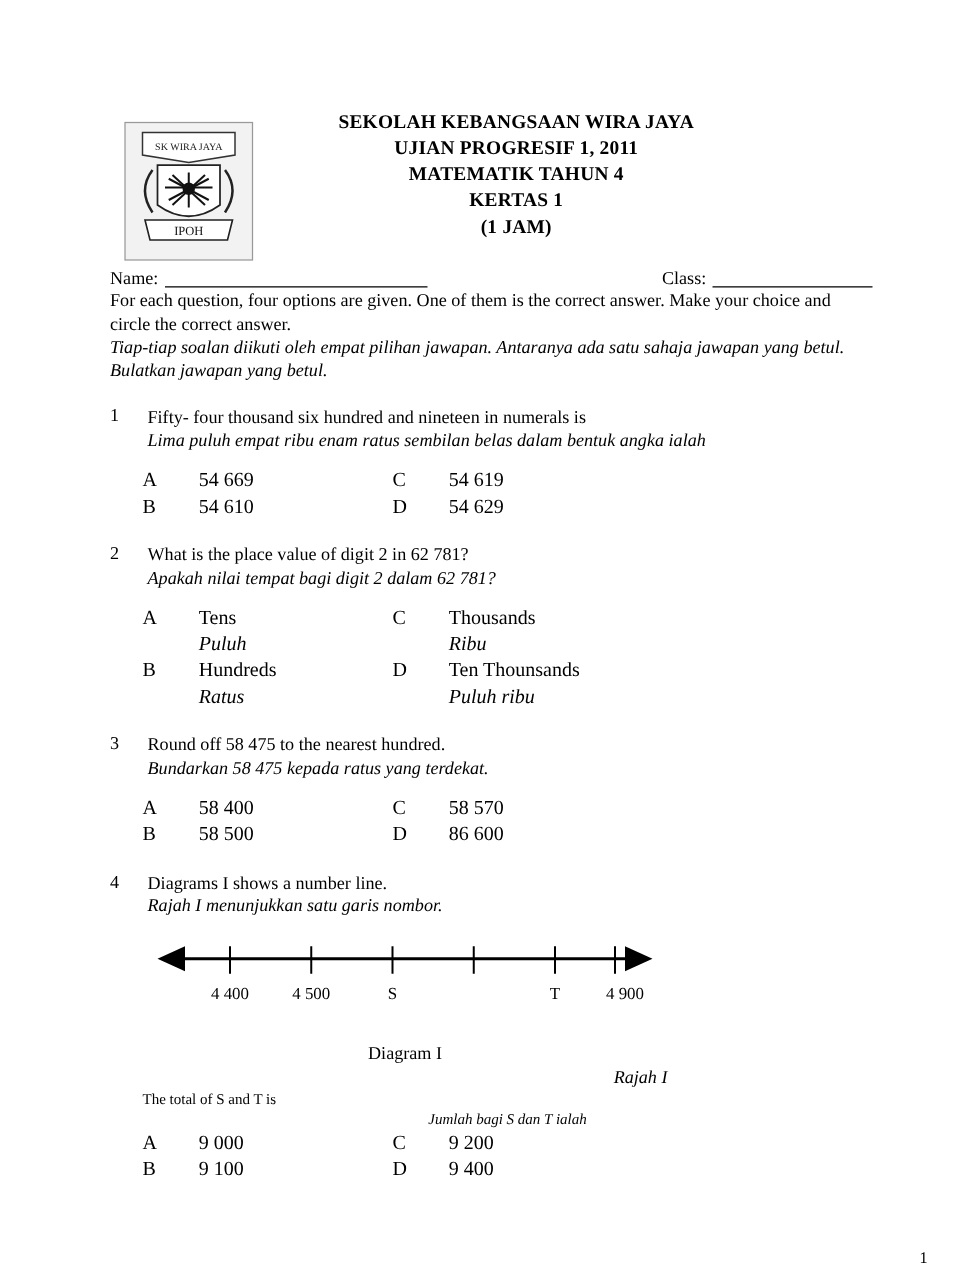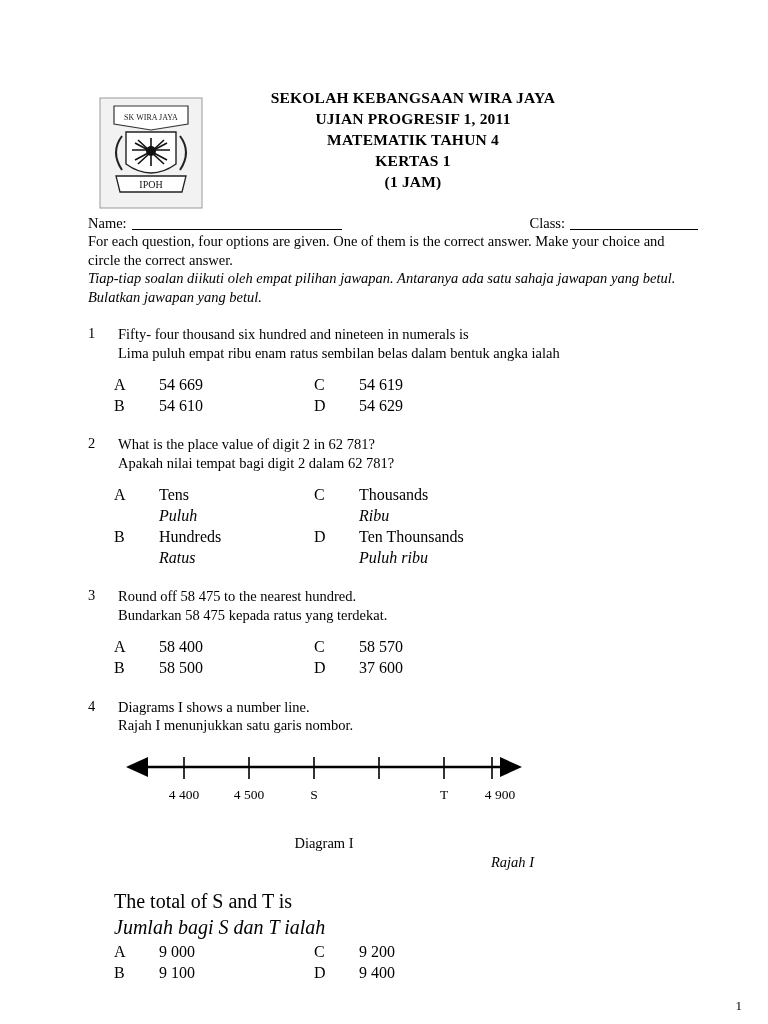--- a/index.html
+++ b/index.html
@@ -87,21 +87,21 @@
     font-size: 14.5px;
   }
   .q .num {
     position: absolute;
     left: 0;
     top: 0;
     width: 20px;
     text-align: left;
   }
   .q .stem-en { line-height: 1.3; }
-  .q .stem-ms { line-height: 1.3; }
+  .q .stem-ms { font-style: italic; line-height: 1.3; }
 
   .options {
     margin-top: 12px;
     margin-left: 26px;
     width: 400px;
   }
   .opt-row {
     display: flex;
     line-height: 1.3;
   }
@@ -136,26 +136,25 @@
     margin-top: 27px;
     margin-left: 26px;
     width: 420px;
     text-align: center;
     font-size: 14.5px;
     line-height: 1.3;
   }
   .diagram-caption .it { font-style: italic; text-align: right; }
 
   .q4-tail {
-    margin-top: 16px;
-    margin-left: 26px;
-    font-size: 20px;
+    margin-left: 26px;
+    font-size: 12px;
     line-height: 1.3;
   }
-  .q4-tail .it { font-style: italic; }
+  .q4-tail .it { font-style: italic; text-align: center; }
 
   .options-tight {
     margin-top: 2px;
     margin-left: 26px;
     width: 400px;
   }
 
   .pagenum {
     position: absolute;
     right: 26px;
@@ -303,21 +302,21 @@
         <span class="opt-text">58 570</span>
       </div>
     </div>
     <div class="opt-row">
       <div class="opt-cell">
         <span class="opt-letter">B</span>
         <span class="opt-text">58 500</span>
       </div>
       <div class="opt-cell">
         <span class="opt-letter">D</span>
-        <span class="opt-text">37 600</span>
+        <span class="opt-text">86 600</span>
       </div>
     </div>
   </div>
 
   <div class="q">
     <span class="num">4</span>
     <div class="stem-en">Diagrams I shows a number line.</div>
     <div class="stem-ms">Rajah I menunjukkan satu garis nombor.</div>
   </div>
 

